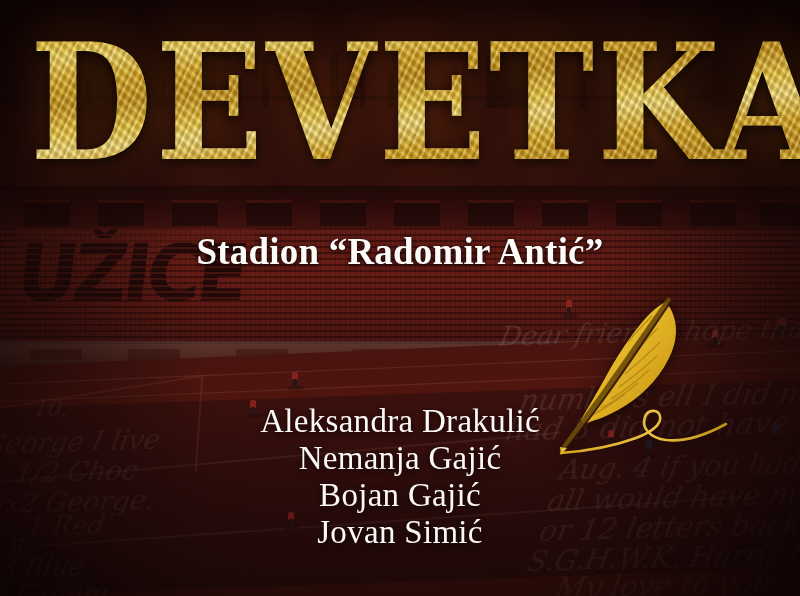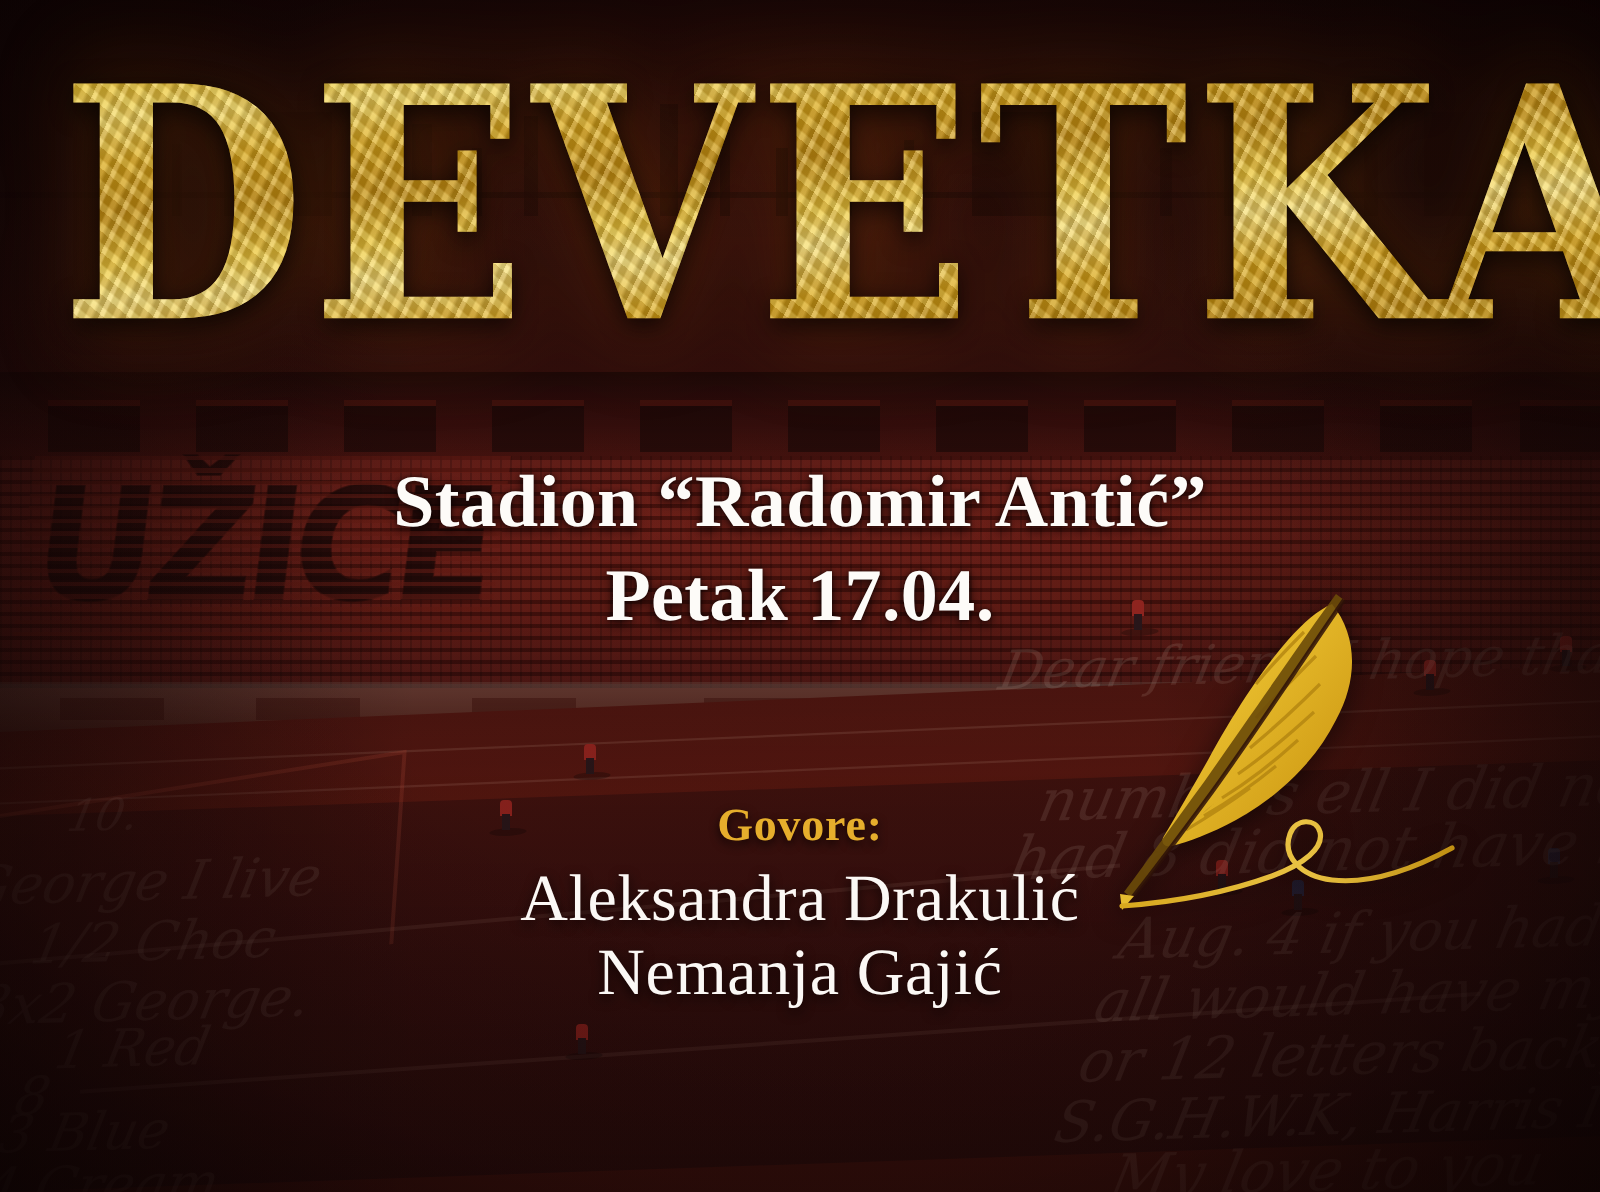--- a/index.html
+++ b/index.html
@@ -428,21 +428,20 @@
   <div class="bg-layer bg-vignette"></div>
 
   <div class="content">
 
     <div class="title-wrap">
       <div class="title">DEVETKA</div>
     </div>
 
     <div class="details">
       <div class="venue">Stadion “Radomir Antić”</div>
-      <div class="date">Petak 17.04.</div>
     </div>
 
     <svg class="quill" viewBox="0 0 180 175">
       <defs>
         <linearGradient id="featherGold" x1="0" y1="0" x2="1" y2="1">
           <stop offset="0%" stop-color="#f4d559"></stop>
           <stop offset="35%" stop-color="#e8bd2d"></stop>
           <stop offset="70%" stop-color="#d6a41b"></stop>
           <stop offset="100%" stop-color="#b98511"></stop>
         </linearGradient>
@@ -475,21 +474,22 @@
       <path d="M124 12 C110 32 84 72 58 108 C44 127 30 146 18 161" stroke="#2d1008" stroke-width="2.1" fill="none" opacity=".85"></path>
 
       <path d="M19 160 L13 167 L12 159 Z" fill="#e6bc30"></path>
 
       <path d="M13 165 C40 163 66 158 88 150 C104 144 114 136 112 128
                C110 121 100 121 97 129 C93 140 102 150 118 152
                C136 154 156 148 178 136" stroke="url(#flourishGold)" stroke-width="2.6" fill="none" stroke-linecap="round"></path>
     </svg>
 
     <div class="speakers">
-      <div class="speakers-label">Govore:</div>
       <ul class="speaker-list">
         <li>Aleksandra Drakulić</li>
         <li>Nemanja Gajić</li>
+        <li>Bojan Gajić</li>
+        <li>Jovan Simić</li>
       </ul>
     </div>
 
   </div>
 </div>
 
 </body></html>

